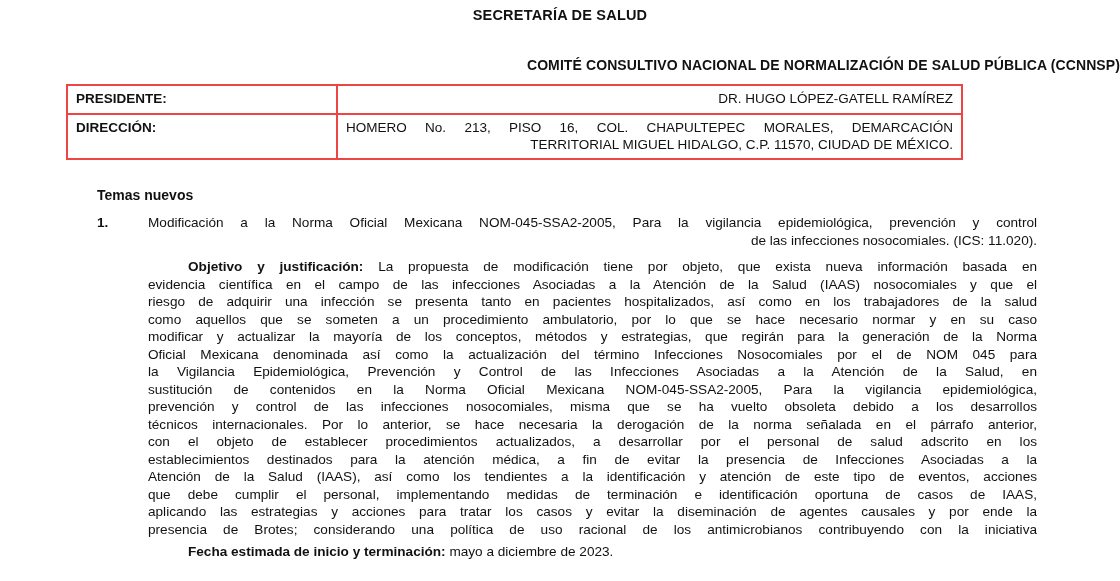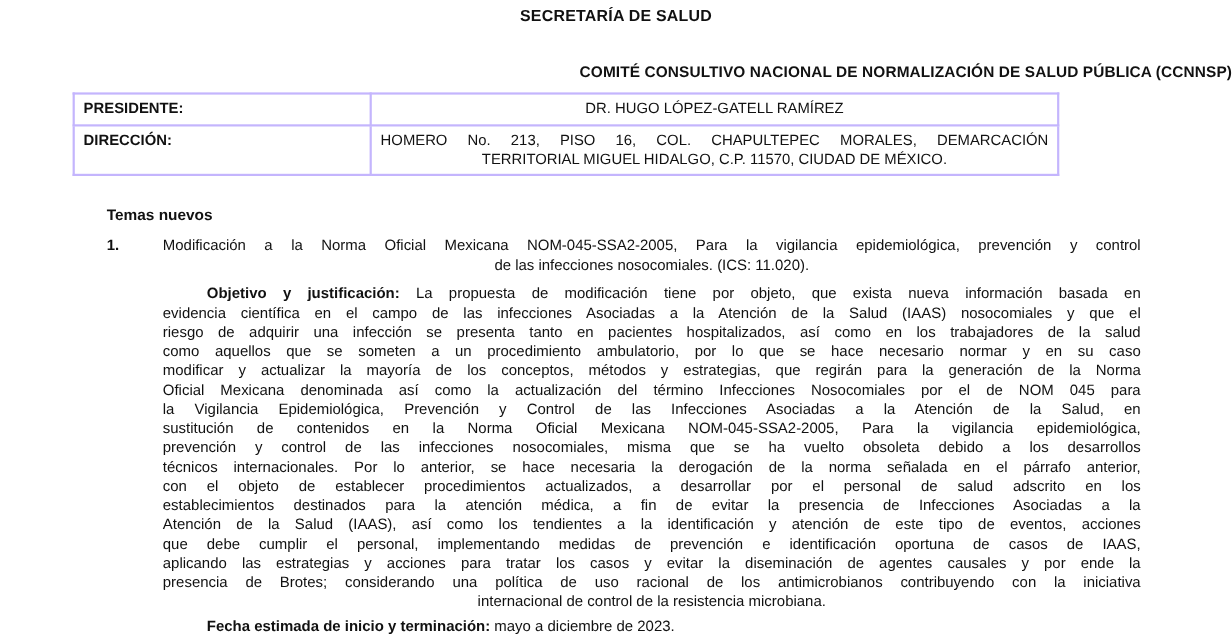--- a/index.html
+++ b/index.html
@@ -30,35 +30,35 @@
     line-height: 15px;
     letter-spacing: 0.1px;
   }
   table.info-table {
     margin: 11px 0 0 66px;
     width: 897px;
     border-collapse: collapse;
     table-layout: fixed;
   }
   table.info-table td {
-    border: 2px solid #c4b5fd;
+    border: 2px solid #ef4444;
     vertical-align: top;
     box-sizing: border-box;
     padding: 4px 8px;
     font-size: 13.5px;
     line-height: 17px;
   }
   td.lbl { width: 270px; font-weight: 700; }
   tr.row-presidente td { height: 29px; }
   tr.row-direccion td { height: 45px; }
   .jline {
     text-align: justify;
     text-align-last: justify;
   }
-  .plain-line { text-align: center; }
+  .plain-line { text-align: right; }
   .section-heading {
     margin: 28px 0 0 97px;
     font-weight: 700;
     font-size: 14px;
     line-height: 14px;
   }
   .topic {
     display: flex;
     margin: 12px 0 0 97px;
   }
@@ -127,23 +127,22 @@
     <div class="jline">como aquellos que se someten a un procedimiento ambulatorio, por lo que se hace necesario normar y en su caso</div>
     <div class="jline">modificar y actualizar la mayoría de los conceptos, métodos y estrategias, que regirán para la generación de la Norma</div>
     <div class="jline">Oficial Mexicana denominada así como la actualización del término Infecciones Nosocomiales por el de NOM 045 para</div>
     <div class="jline">la Vigilancia Epidemiológica, Prevención y Control de las Infecciones Asociadas a la Atención de la Salud, en</div>
     <div class="jline">sustitución de contenidos en la Norma Oficial Mexicana NOM-045-SSA2-2005, Para la vigilancia epidemiológica,</div>
     <div class="jline">prevención y control de las infecciones nosocomiales, misma que se ha vuelto obsoleta debido a los desarrollos</div>
     <div class="jline">técnicos internacionales. Por lo anterior, se hace necesaria la derogación de la norma señalada en el párrafo anterior,</div>
     <div class="jline">con el objeto de establecer procedimientos actualizados, a desarrollar por el personal de salud adscrito en los</div>
     <div class="jline">establecimientos destinados para la atención médica, a fin de evitar la presencia de Infecciones Asociadas a la</div>
     <div class="jline">Atención de la Salud (IAAS), así como los tendientes a la identificación y atención de este tipo de eventos, acciones</div>
-    <div class="jline">que debe cumplir el personal, implementando medidas de prevención e identificación oportuna de casos de IAAS,</div>
+    <div class="jline">que debe cumplir el personal, implementando medidas de terminación e identificación oportuna de casos de IAAS,</div>
     <div class="jline">aplicando las estrategias y acciones para tratar los casos y evitar la diseminación de agentes causales y por ende la</div>
     <div class="jline">presencia de Brotes; considerando una política de uso racional de los antimicrobianos contribuyendo con la iniciativa</div>
-    <div class="plain-line">internacional de control de la resistencia microbiana.</div>
   </div>
 
   <div class="dates">
     <span class="b">Fecha estimada de inicio y terminación:</span> <span>mayo a diciembre de 2023.</span>
   </div>
 
 </div>
 
 </body></html>

